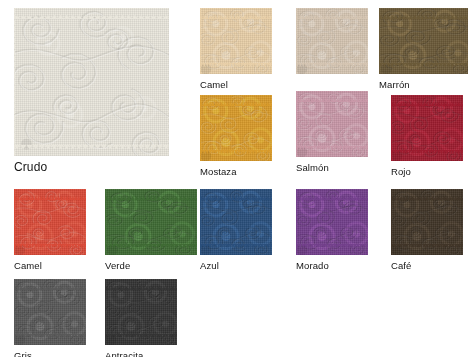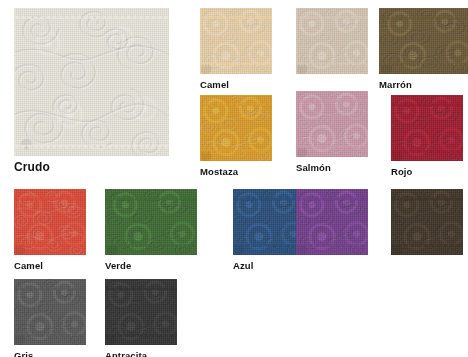--- a/index.html
+++ b/index.html
@@ -17,21 +17,20 @@
   }
 
   #swatch-board {
     position: absolute;
     inset: 0;
   }
 
   .swatch-cell {
     position: absolute;
     box-sizing: border-box;
-    font-weight: bold;
   }
 
   
   .swatch-chip {
     position: relative;
     width: 100%;
     box-sizing: border-box;
     
     -webkit-mask-image:
       linear-gradient(#000 0 0);
@@ -497,21 +496,21 @@
           </svg></div>
       <div class="pink-edge left"><svg viewBox="0 0 4 100" preserveAspectRatio="none" width="100%" height="100%">
             <path d="M4 0 L0 2.00 L4 4.00 L0 6.00 L4 8.00 L0 10.00 L4 12.00 L0 14.00 L4 16.00 L0 18.00 L4 20.00 L0 22.00 L4 24.00 L0 26.00 L4 28.00 L0 30.00 L4 32.00 L0 34.00 L4 36.00 L0 38.00 L4 40.00 L0 42.00 L4 44.00 L0 46.00 L4 48.00 L0 50.00 L4 52.00 L0 54.00 L4 56.00 L0 58.00 L4 60.00 L0 62.00 L4 64.00 L0 66.00 L4 68.00 L0 70.00 L4 72.00 L0 74.00 L4 76.00 L0 78.00 L4 80.00 L0 82.00 L4 84.00 L0 86.00 L4 88.00 L0 90.00 L4 92.00 L0 94.00 L4 96.00 L0 98.00 L4 100.00 Z" fill="#3F6B34"></path>
           </svg></div>
       <div class="pink-edge right"><svg viewBox="0 0 4 100" preserveAspectRatio="none" width="100%" height="100%">
             <path d="M4 0 L0 2.00 L4 4.00 L0 6.00 L4 8.00 L0 10.00 L4 12.00 L0 14.00 L4 16.00 L0 18.00 L4 20.00 L0 22.00 L4 24.00 L0 26.00 L4 28.00 L0 30.00 L4 32.00 L0 34.00 L4 36.00 L0 38.00 L4 40.00 L0 42.00 L4 44.00 L0 46.00 L4 48.00 L0 50.00 L4 52.00 L0 54.00 L4 56.00 L0 58.00 L4 60.00 L0 62.00 L4 64.00 L0 66.00 L4 68.00 L0 70.00 L4 72.00 L0 74.00 L4 76.00 L0 78.00 L4 80.00 L0 82.00 L4 84.00 L0 86.00 L4 88.00 L0 90.00 L4 92.00 L0 94.00 L4 96.00 L0 98.00 L4 100.00 Z" fill="#3F6B34"></path>
           </svg></div>
     </div>
     <div class="swatch-label">Verde</div>
   </div>
-    <div class="swatch-cell" id="cell-azul" style="left: 200px; top: 189px; width: 72px; margin-left: 33px;">
+    <div class="swatch-cell" id="cell-azul" style="left: 200px; top: 189px; width: 72px;">
     <div class="swatch-chip" style="--chip: #2A4F7C; height: 66px;">
       <div class="fabric"></div>
       <div class="swirls"><svg viewBox="0 0 100 100" preserveAspectRatio="none" width="100%" height="100%">
             <path d="M29.0 14.2L27.2 19.3L23.2 23.0L18.1 24.7L12.8 24.0L8.6 21.4L6.2 17.5L5.9 13.2L7.7 9.3L11.0 6.8L15.1 5.9L19.0 6.7L21.9 8.9L23.3 11.9L23.2 15.1L21.6 17.7L19.0 19.2L16.2 19.5L13.7 18.7L12.0 17.0L11.3 15.0L11.7 13.1L12.9 11.7L14.6 11.0L16.1 11.1L17.3 11.8L17.9 12.8" fill="none" stroke="rgba(0,0,0,0.28)" stroke-width="1.5"></path>
             <path d="M29.0 14.2L27.2 19.3L23.2 23.0L18.1 24.7L12.8 24.0L8.6 21.4L6.2 17.5L5.9 13.2L7.7 9.3L11.0 6.8L15.1 5.9L19.0 6.7L21.9 8.9L23.3 11.9L23.2 15.1L21.6 17.7L19.0 19.2L16.2 19.5L13.7 18.7L12.0 17.0L11.3 15.0L11.7 13.1L12.9 11.7L14.6 11.0L16.1 11.1L17.3 11.8L17.9 12.8" fill="none" stroke="rgba(255,255,255,0.22)" stroke-width="0.8" transform="translate(0.7,0.7)"></path>
             <path d="M57.8 18.6L53.0 19.8L48.3 18.9L44.7 16.2L42.8 12.5L42.9 8.5L44.8 5.2L48.0 3.0L51.8 2.4L55.3 3.4L57.9 5.7L59.0 8.6L58.6 11.5L57.0 13.9L54.4 15.2L51.7 15.3L49.3 14.4L47.8 12.7L47.3 10.6L47.8 8.7L49.1 7.4L50.8 6.8L52.4 6.9L53.7 7.7L54.3 8.8L54.3 9.8L53.8 10.7" fill="none" stroke="rgba(0,0,0,0.28)" stroke-width="1.5"></path>
             <path d="M57.8 18.6L53.0 19.8L48.3 18.9L44.7 16.2L42.8 12.5L42.9 8.5L44.8 5.2L48.0 3.0L51.8 2.4L55.3 3.4L57.9 5.7L59.0 8.6L58.6 11.5L57.0 13.9L54.4 15.2L51.7 15.3L49.3 14.4L47.8 12.7L47.3 10.6L47.8 8.7L49.1 7.4L50.8 6.8L52.4 6.9L53.7 7.7L54.3 8.8L54.3 9.8L53.8 10.7" fill="none" stroke="rgba(255,255,255,0.22)" stroke-width="0.8" transform="translate(0.7,0.7)"></path>
             <path d="M74.0 41.6L69.3 37.7L67.2 32.5L67.7 27.1L70.7 22.6L75.4 20.0L80.7 19.6L85.4 21.3L88.7 24.6L89.9 28.8L89.1 32.8L86.5 35.9L82.8 37.6L78.9 37.5L75.6 36.0L73.6 33.4L73.1 30.4L74.0 27.7L76.0 25.8L78.6 25.0L81.0 25.3L82.9 26.6L83.9 28.3L83.8 30.0L83.0 31.4L81.8 32.2L80.5 32.3" fill="none" stroke="rgba(0,0,0,0.28)" stroke-width="1.5"></path>
             <path d="M74.0 41.6L69.3 37.7L67.2 32.5L67.7 27.1L70.7 22.6L75.4 20.0L80.7 19.6L85.4 21.3L88.7 24.6L89.9 28.8L89.1 32.8L86.5 35.9L82.8 37.6L78.9 37.5L75.6 36.0L73.6 33.4L73.1 30.4L74.0 27.7L76.0 25.8L78.6 25.0L81.0 25.3L82.9 26.6L83.9 28.3L83.8 30.0L83.0 31.4L81.8 32.2L80.5 32.3" fill="none" stroke="rgba(255,255,255,0.22)" stroke-width="0.8" transform="translate(0.7,0.7)"></path>
             <path d="M-1.9 49.4L-1.0 44.5L2.1 40.6L6.6 38.5L11.5 38.4L15.7 40.3L18.5 43.6L19.3 47.6L18.2 51.3L15.6 54.0L12.0 55.3L8.3 55.0L5.4 53.4L3.6 50.8L3.3 47.9L4.4 45.3L6.5 43.6L9.0 43.0L11.5 43.4L13.3 44.7L14.1 46.5L14.0 48.3L13.1 49.8L11.7 50.6L10.3 50.7L9.1 50.2L8.4 49.4" fill="none" stroke="rgba(0,0,0,0.28)" stroke-width="1.5"></path>
@@ -587,20 +586,21 @@
       <div class="pink-edge bottom"><svg viewBox="0 0 100 4" preserveAspectRatio="none" width="100%" height="100%">
             <path d="M0 4 L2.00 0 L4.00 4 L6.00 0 L8.00 4 L10.00 0 L12.00 4 L14.00 0 L16.00 4 L18.00 0 L20.00 4 L22.00 0 L24.00 4 L26.00 0 L28.00 4 L30.00 0 L32.00 4 L34.00 0 L36.00 4 L38.00 0 L40.00 4 L42.00 0 L44.00 4 L46.00 0 L48.00 4 L50.00 0 L52.00 4 L54.00 0 L56.00 4 L58.00 0 L60.00 4 L62.00 0 L64.00 4 L66.00 0 L68.00 4 L70.00 0 L72.00 4 L74.00 0 L76.00 4 L78.00 0 L80.00 4 L82.00 0 L84.00 4 L86.00 0 L88.00 4 L90.00 0 L92.00 4 L94.00 0 L96.00 4 L98.00 0 L100.00 4 Z" fill="#73408C"></path>
           </svg></div>
       <div class="pink-edge left"><svg viewBox="0 0 4 100" preserveAspectRatio="none" width="100%" height="100%">
             <path d="M4 0 L0 2.00 L4 4.00 L0 6.00 L4 8.00 L0 10.00 L4 12.00 L0 14.00 L4 16.00 L0 18.00 L4 20.00 L0 22.00 L4 24.00 L0 26.00 L4 28.00 L0 30.00 L4 32.00 L0 34.00 L4 36.00 L0 38.00 L4 40.00 L0 42.00 L4 44.00 L0 46.00 L4 48.00 L0 50.00 L4 52.00 L0 54.00 L4 56.00 L0 58.00 L4 60.00 L0 62.00 L4 64.00 L0 66.00 L4 68.00 L0 70.00 L4 72.00 L0 74.00 L4 76.00 L0 78.00 L4 80.00 L0 82.00 L4 84.00 L0 86.00 L4 88.00 L0 90.00 L4 92.00 L0 94.00 L4 96.00 L0 98.00 L4 100.00 Z" fill="#73408C"></path>
           </svg></div>
       <div class="pink-edge right"><svg viewBox="0 0 4 100" preserveAspectRatio="none" width="100%" height="100%">
             <path d="M4 0 L0 2.00 L4 4.00 L0 6.00 L4 8.00 L0 10.00 L4 12.00 L0 14.00 L4 16.00 L0 18.00 L4 20.00 L0 22.00 L4 24.00 L0 26.00 L4 28.00 L0 30.00 L4 32.00 L0 34.00 L4 36.00 L0 38.00 L4 40.00 L0 42.00 L4 44.00 L0 46.00 L4 48.00 L0 50.00 L4 52.00 L0 54.00 L4 56.00 L0 58.00 L4 60.00 L0 62.00 L4 64.00 L0 66.00 L4 68.00 L0 70.00 L4 72.00 L0 74.00 L4 76.00 L0 78.00 L4 80.00 L0 82.00 L4 84.00 L0 86.00 L4 88.00 L0 90.00 L4 92.00 L0 94.00 L4 96.00 L0 98.00 L4 100.00 Z" fill="#73408C"></path>
           </svg></div>
     </div>
+    <div class="swatch-label">Morado</div>
   </div>
     <div class="swatch-cell" id="cell-cafe" style="left: 391px; top: 189px; width: 72px;">
     <div class="swatch-chip" style="--chip: #413528; height: 66px;">
       <div class="fabric"></div>
       <div class="swirls"><svg viewBox="0 0 100 100" preserveAspectRatio="none" width="100%" height="100%">
             <path d="M18.0 25.8L12.2 25.0L7.6 22.1L4.9 17.7L4.7 12.8L6.8 8.6L10.6 5.7L15.2 4.7L19.6 5.7L22.9 8.3L24.6 11.8L24.3 15.4L22.5 18.5L19.5 20.3L16.1 20.7L13.0 19.7L10.9 17.6L10.1 15.1L10.6 12.7L12.1 10.9L14.2 9.9L16.3 10.0L18.0 10.8L19.0 12.2L19.1 13.6L18.6 14.8L17.6 15.5" fill="none" stroke="rgba(0,0,0,0.28)" stroke-width="1.5"></path>
             <path d="M18.0 25.8L12.2 25.0L7.6 22.1L4.9 17.7L4.7 12.8L6.8 8.6L10.6 5.7L15.2 4.7L19.6 5.7L22.9 8.3L24.6 11.8L24.3 15.4L22.5 18.5L19.5 20.3L16.1 20.7L13.0 19.7L10.9 17.6L10.1 15.1L10.6 12.7L12.1 10.9L14.2 9.9L16.3 10.0L18.0 10.8L19.0 12.2L19.1 13.6L18.6 14.8L17.6 15.5" fill="none" stroke="rgba(255,255,255,0.22)" stroke-width="0.8" transform="translate(0.7,0.7)"></path>
             <path d="M43.8 16.7L41.7 12.6L41.9 8.2L44.1 4.4L47.7 2.1L52.0 1.5L56.0 2.6L58.8 5.2L60.1 8.5L59.6 11.9L57.6 14.6L54.7 16.1L51.5 16.3L48.7 15.1L46.9 13.1L46.2 10.6L46.9 8.3L48.4 6.6L50.5 5.8L52.6 6.0L54.3 6.9L55.2 8.3L55.4 9.9L54.8 11.1L53.7 11.9L52.6 12.1L51.6 11.8" fill="none" stroke="rgba(0,0,0,0.28)" stroke-width="1.5"></path>
             <path d="M43.8 16.7L41.7 12.6L41.9 8.2L44.1 4.4L47.7 2.1L52.0 1.5L56.0 2.6L58.8 5.2L60.1 8.5L59.6 11.9L57.6 14.6L54.7 16.1L51.5 16.3L48.7 15.1L46.9 13.1L46.2 10.6L46.9 8.3L48.4 6.6L50.5 5.8L52.6 6.0L54.3 6.9L55.2 8.3L55.4 9.9L54.8 11.1L53.7 11.9L52.6 12.1L51.6 11.8" fill="none" stroke="rgba(255,255,255,0.22)" stroke-width="0.8" transform="translate(0.7,0.7)"></path>
             <path d="M66.5 26.5L69.9 21.6L75.2 18.8L81.0 18.4L86.3 20.4L89.9 24.1L91.3 28.8L90.3 33.4L87.2 37.0L83.0 38.8L78.5 38.7L74.7 36.9L72.4 33.8L71.7 30.3L72.9 27.1L75.3 24.8L78.4 23.8L81.5 24.2L83.8 25.7L85.1 27.9L85.2 30.2L84.2 32.1L82.5 33.2L80.6 33.5L79.0 33.0L78.0 32.0L77.6 30.8" fill="none" stroke="rgba(0,0,0,0.28)" stroke-width="1.5"></path>
@@ -632,20 +632,21 @@
       <div class="pink-edge bottom"><svg viewBox="0 0 100 4" preserveAspectRatio="none" width="100%" height="100%">
             <path d="M0 4 L2.00 0 L4.00 4 L6.00 0 L8.00 4 L10.00 0 L12.00 4 L14.00 0 L16.00 4 L18.00 0 L20.00 4 L22.00 0 L24.00 4 L26.00 0 L28.00 4 L30.00 0 L32.00 4 L34.00 0 L36.00 4 L38.00 0 L40.00 4 L42.00 0 L44.00 4 L46.00 0 L48.00 4 L50.00 0 L52.00 4 L54.00 0 L56.00 4 L58.00 0 L60.00 4 L62.00 0 L64.00 4 L66.00 0 L68.00 4 L70.00 0 L72.00 4 L74.00 0 L76.00 4 L78.00 0 L80.00 4 L82.00 0 L84.00 4 L86.00 0 L88.00 4 L90.00 0 L92.00 4 L94.00 0 L96.00 4 L98.00 0 L100.00 4 Z" fill="#413528"></path>
           </svg></div>
       <div class="pink-edge left"><svg viewBox="0 0 4 100" preserveAspectRatio="none" width="100%" height="100%">
             <path d="M4 0 L0 2.00 L4 4.00 L0 6.00 L4 8.00 L0 10.00 L4 12.00 L0 14.00 L4 16.00 L0 18.00 L4 20.00 L0 22.00 L4 24.00 L0 26.00 L4 28.00 L0 30.00 L4 32.00 L0 34.00 L4 36.00 L0 38.00 L4 40.00 L0 42.00 L4 44.00 L0 46.00 L4 48.00 L0 50.00 L4 52.00 L0 54.00 L4 56.00 L0 58.00 L4 60.00 L0 62.00 L4 64.00 L0 66.00 L4 68.00 L0 70.00 L4 72.00 L0 74.00 L4 76.00 L0 78.00 L4 80.00 L0 82.00 L4 84.00 L0 86.00 L4 88.00 L0 90.00 L4 92.00 L0 94.00 L4 96.00 L0 98.00 L4 100.00 Z" fill="#413528"></path>
           </svg></div>
       <div class="pink-edge right"><svg viewBox="0 0 4 100" preserveAspectRatio="none" width="100%" height="100%">
             <path d="M4 0 L0 2.00 L4 4.00 L0 6.00 L4 8.00 L0 10.00 L4 12.00 L0 14.00 L4 16.00 L0 18.00 L4 20.00 L0 22.00 L4 24.00 L0 26.00 L4 28.00 L0 30.00 L4 32.00 L0 34.00 L4 36.00 L0 38.00 L4 40.00 L0 42.00 L4 44.00 L0 46.00 L4 48.00 L0 50.00 L4 52.00 L0 54.00 L4 56.00 L0 58.00 L4 60.00 L0 62.00 L4 64.00 L0 66.00 L4 68.00 L0 70.00 L4 72.00 L0 74.00 L4 76.00 L0 78.00 L4 80.00 L0 82.00 L4 84.00 L0 86.00 L4 88.00 L0 90.00 L4 92.00 L0 94.00 L4 96.00 L0 98.00 L4 100.00 Z" fill="#413528"></path>
           </svg></div>
     </div>
+    <div class="swatch-label">Café</div>
   </div>
     <div class="swatch-cell" id="cell-gris" style="left: 14px; top: 279px; width: 72px;">
     <div class="swatch-chip" style="--chip: #595959; height: 66px;">
       <div class="fabric"></div>
       <div class="swirls"><svg viewBox="0 0 100 100" preserveAspectRatio="none" width="100%" height="100%">
             <path d="M9.2 24.2L5.4 20.2L3.9 15.2L5.0 10.3L8.2 6.4L12.8 4.4L17.7 4.4L21.9 6.4L24.6 9.8L25.3 13.7L24.1 17.4L21.4 20.0L17.8 21.2L14.2 20.9L11.4 19.1L9.7 16.6L9.6 13.8L10.7 11.4L12.8 9.8L15.2 9.3L17.4 9.8L19.0 11.1L19.7 12.8L19.5 14.4L18.7 15.6L17.4 16.2L16.2 16.1" fill="none" stroke="rgba(0,0,0,0.28)" stroke-width="1.5"></path>
             <path d="M9.2 24.2L5.4 20.2L3.9 15.2L5.0 10.3L8.2 6.4L12.8 4.4L17.7 4.4L21.9 6.4L24.6 9.8L25.3 13.7L24.1 17.4L21.4 20.0L17.8 21.2L14.2 20.9L11.4 19.1L9.7 16.6L9.6 13.8L10.7 11.4L12.8 9.8L15.2 9.3L17.4 9.8L19.0 11.1L19.7 12.8L19.5 14.4L18.7 15.6L17.4 16.2L16.2 16.1" fill="none" stroke="rgba(255,255,255,0.22)" stroke-width="0.8" transform="translate(0.7,0.7)"></path>
             <path d="M41.0 10.3L42.3 5.9L45.5 2.6L49.8 1.1L54.3 1.4L58.0 3.5L60.2 6.7L60.6 10.4L59.2 13.7L56.5 16.0L53.1 16.9L49.8 16.3L47.2 14.5L45.9 12.0L45.9 9.3L47.1 7.1L49.2 5.7L51.6 5.3L53.8 5.9L55.3 7.3L55.9 9.0L55.6 10.7L54.7 11.9L53.3 12.5L52.0 12.5L51.0 11.9L50.4 11.1" fill="none" stroke="rgba(0,0,0,0.28)" stroke-width="1.5"></path>
             <path d="M41.0 10.3L42.3 5.9L45.5 2.6L49.8 1.1L54.3 1.4L58.0 3.5L60.2 6.7L60.6 10.4L59.2 13.7L56.5 16.0L53.1 16.9L49.8 16.3L47.2 14.5L45.9 12.0L45.9 9.3L47.1 7.1L49.2 5.7L51.6 5.3L53.8 5.9L55.3 7.3L55.9 9.0L55.6 10.7L54.7 11.9L53.3 12.5L52.0 12.5L51.0 11.9L50.4 11.1" fill="none" stroke="rgba(255,255,255,0.22)" stroke-width="0.8" transform="translate(0.7,0.7)"></path>
             <path d="M72.1 19.3L78.2 17.6L84.2 18.6L88.9 21.7L91.6 26.4L91.7 31.4L89.4 35.8L85.4 38.7L80.7 39.6L76.1 38.5L72.8 35.8L71.2 32.1L71.5 28.4L73.5 25.3L76.6 23.5L80.1 23.2L83.1 24.3L85.2 26.4L85.9 29.0L85.4 31.4L83.8 33.2L81.7 34.0L79.7 33.9L78.0 33.0L77.1 31.7L77.1 30.3L77.6 29.2" fill="none" stroke="rgba(0,0,0,0.28)" stroke-width="1.5"></path>

